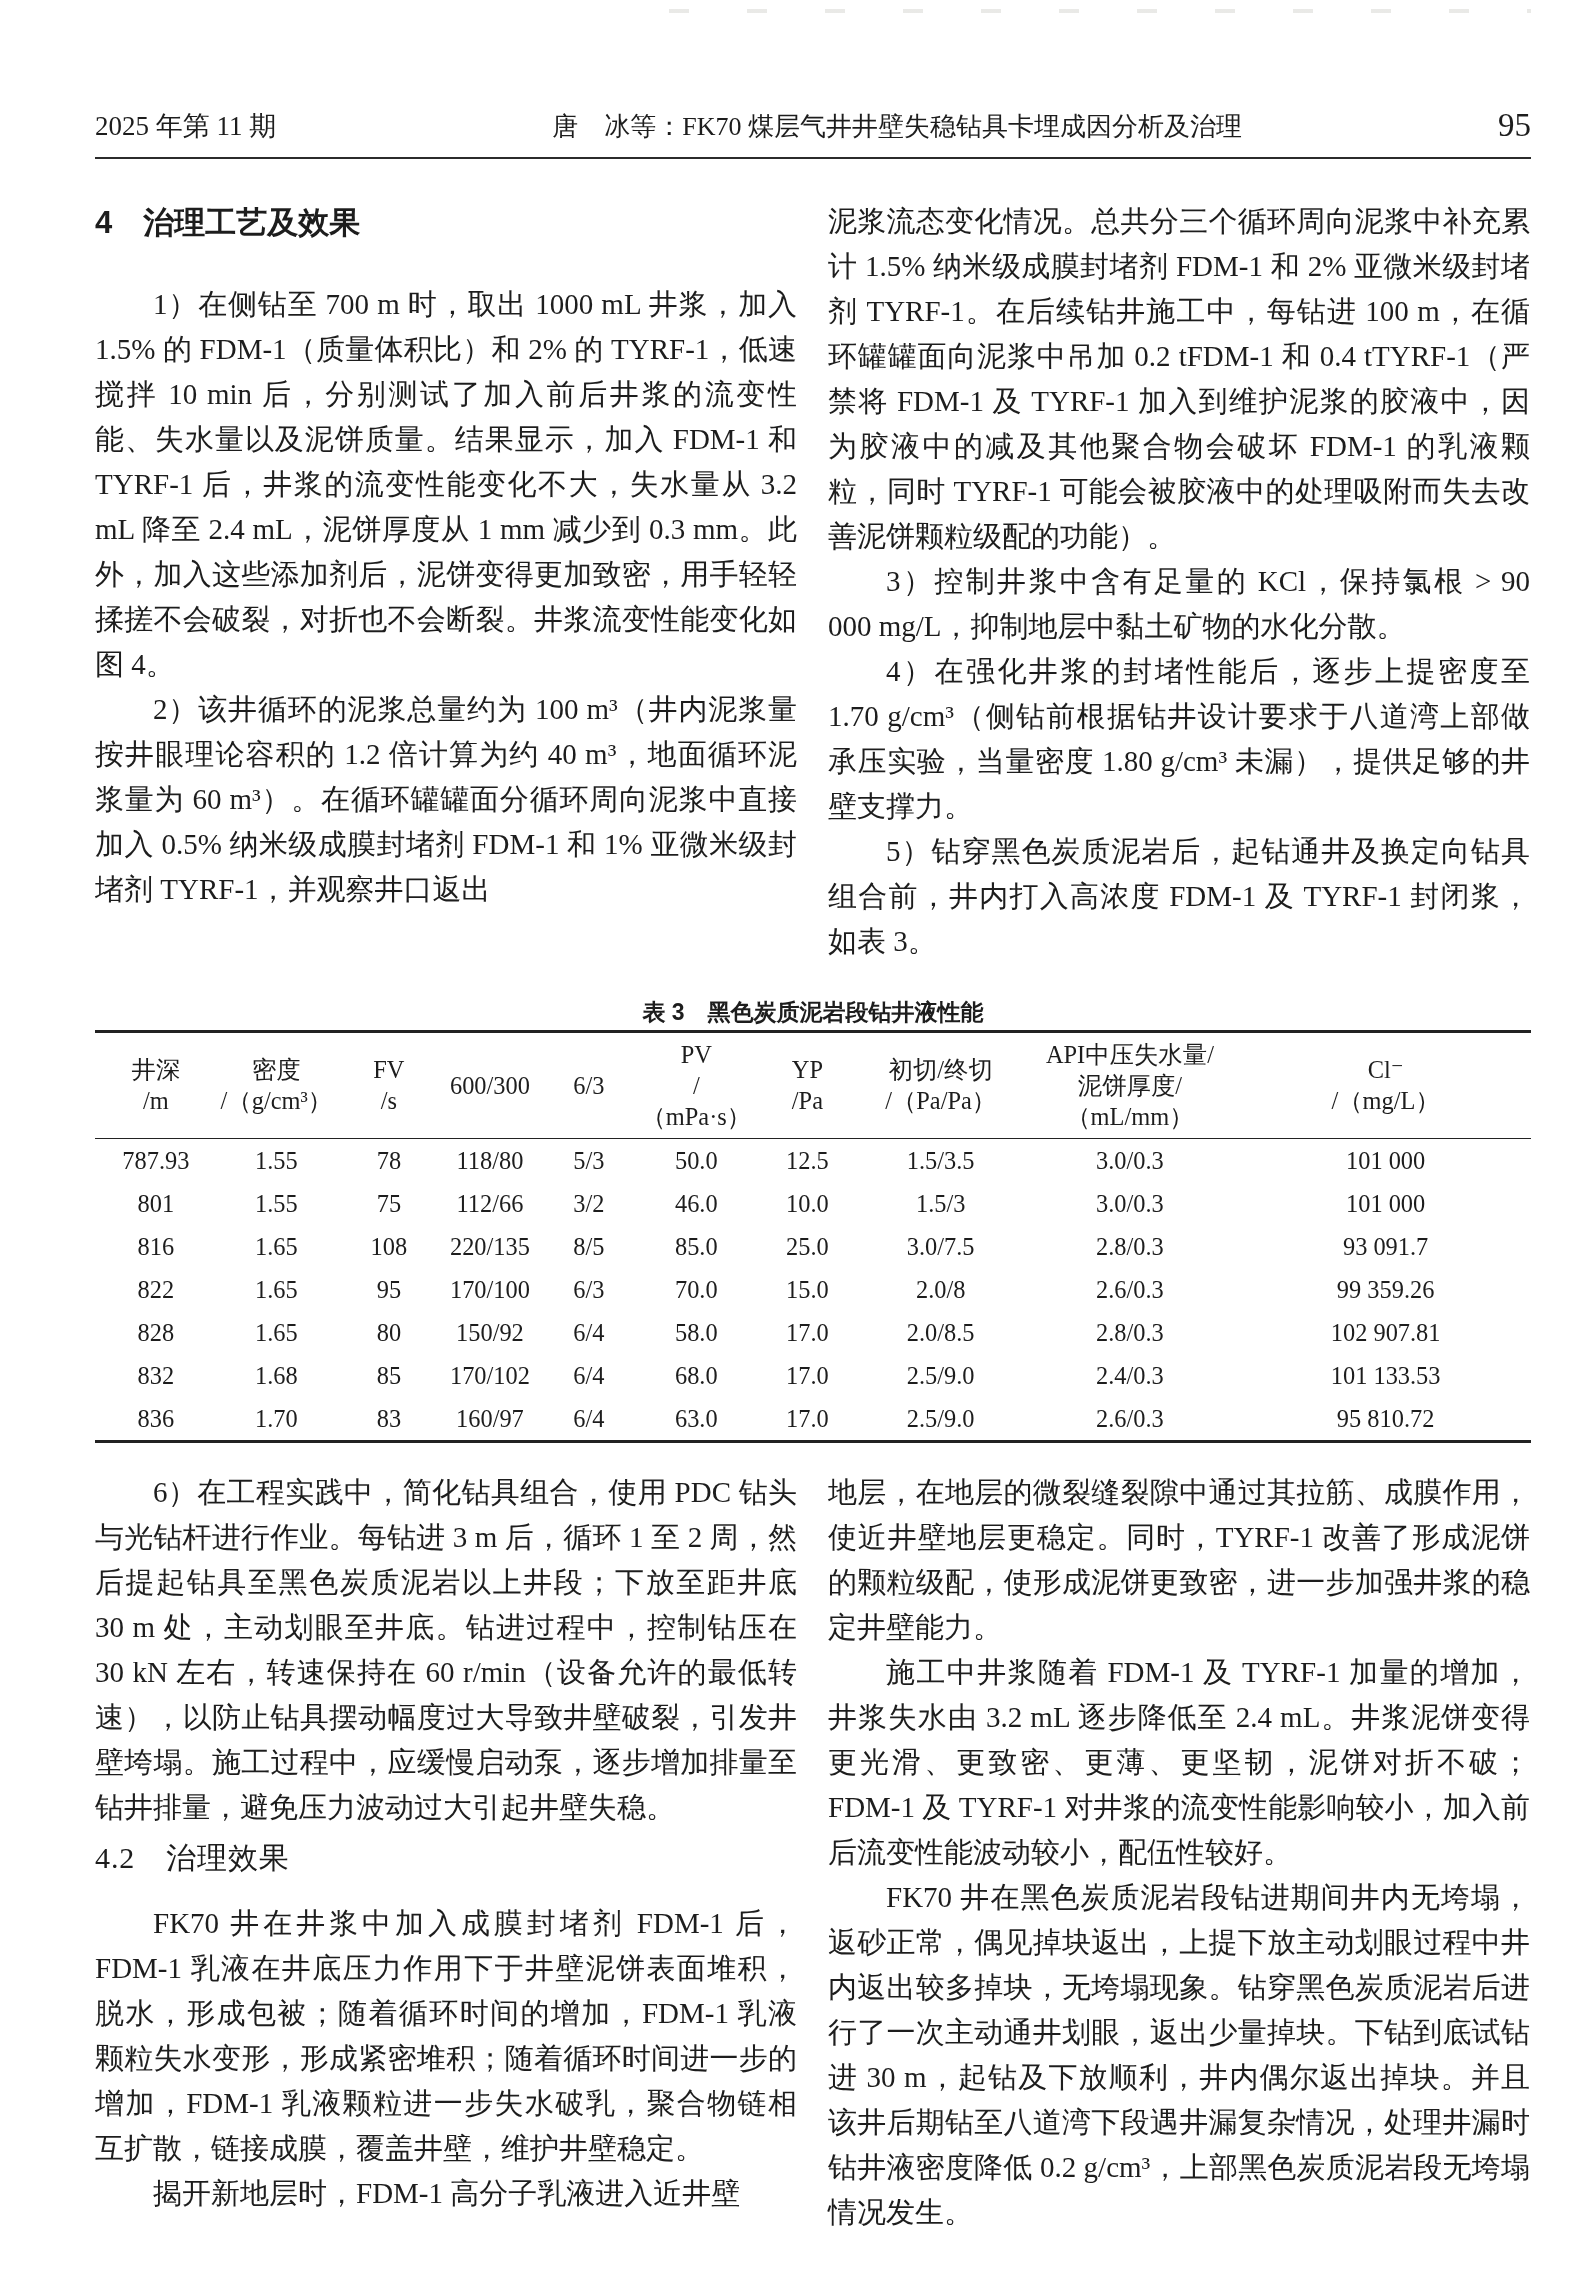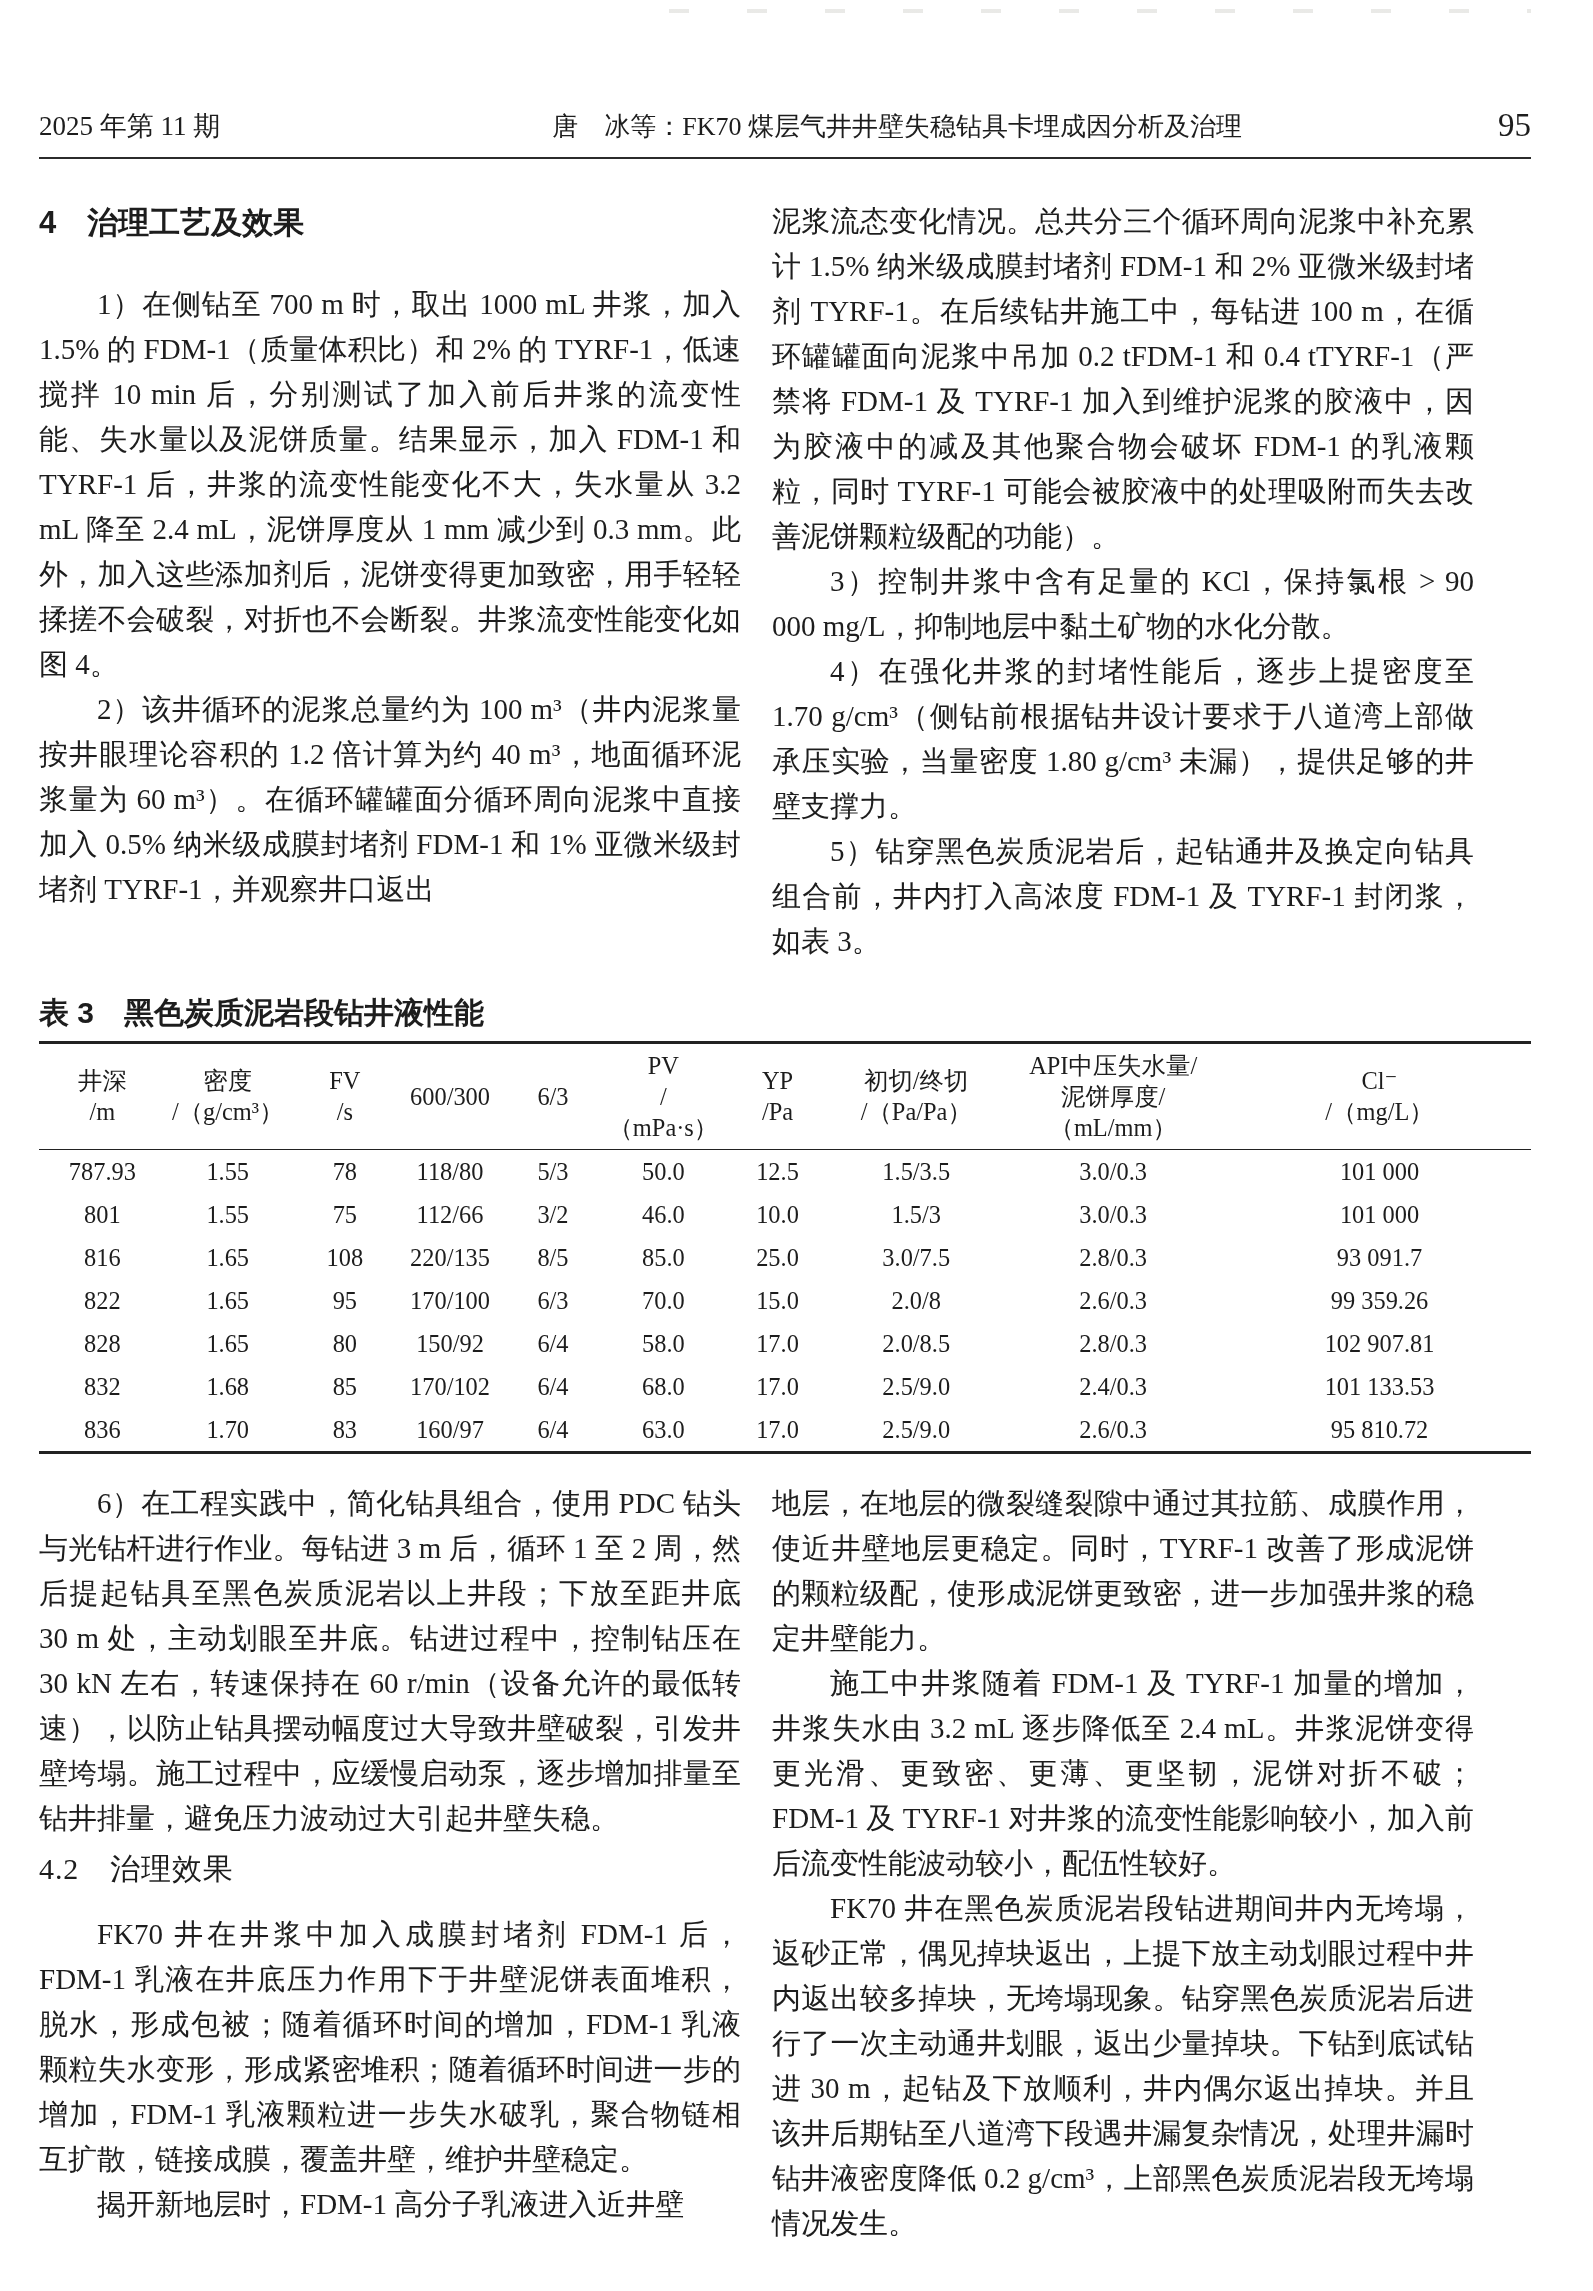--- a/index.html
+++ b/index.html
@@ -5,21 +5,21 @@
   html,body{margin:0;padding:0;}
   body{
     width:1594px;height:2291px;
     background:#ffffff;
     color:#1d1d1d;
     font-family:"Liberation Serif","DejaVu Serif",serif;
     position:relative;
     overflow:hidden;
   }
   .page{
-    padding:107px 63px 0 39px;
+    padding:107px 63px 0 95px;
     position:relative;
   }
   .scan-artifacts{
     position:absolute;top:9px;left:669px;right:63px;height:3.6px;
     background:repeating-linear-gradient(90deg,#e4e4e1 0 20px,transparent 20px 78px);
     opacity:.8;
   }
   
   .header{
     display:flex;align-items:flex-end;
@@ -55,23 +55,24 @@
     margin:3.6px 0 38px 0;
   }
   .heading-2{
     font-weight:normal;font-size:30px;line-height:42px;
     letter-spacing:0.9px;
     margin:7.2px 0 22px 0;
   }
   
   .table-wrap{margin-top:33px;}
   .table-caption{
+    text-align:center;
     font-family:"Liberation Sans","DejaVu Sans",sans-serif;
-    font-weight:bold;font-size:30px;line-height:31px;
-    margin-bottom:13px;
+    font-weight:bold;font-size:23px;line-height:31px;
+    margin-bottom:2px;
   }
   table.data{
     width:100%;border-collapse:collapse;
     border-top:3.6px solid #222;border-bottom:3.6px solid #222;
   }
   table.data th{
     font-weight:normal;font-size:24.4px;line-height:31px;
     padding:6.3px 1.8px;vertical-align:middle;text-align:center;
   }
   table.data thead tr{border-bottom:1.8px solid #222;}

